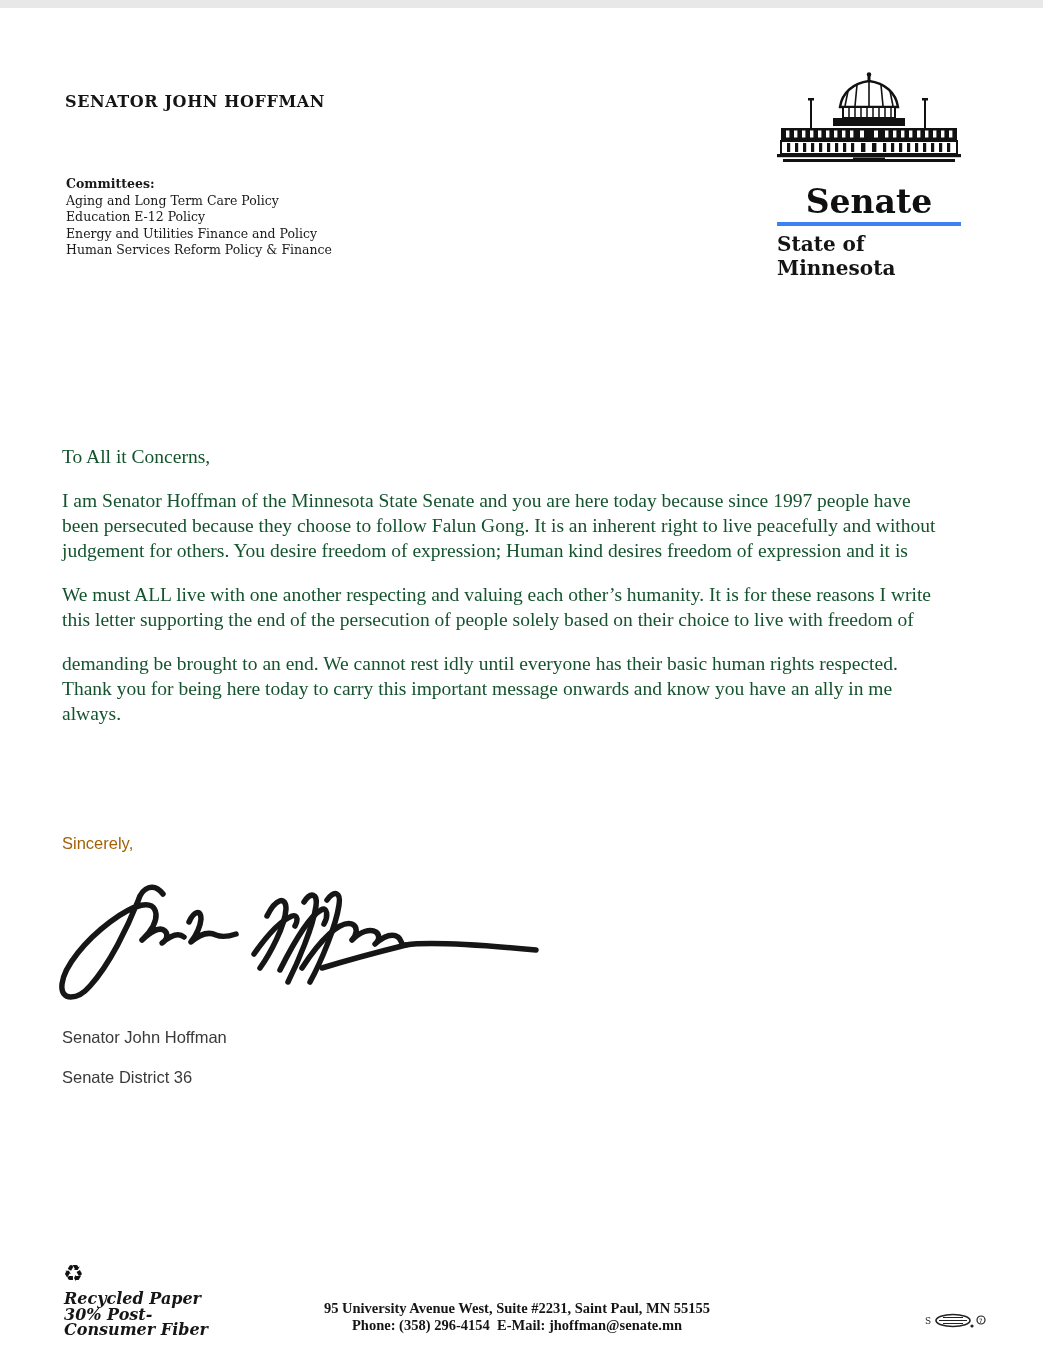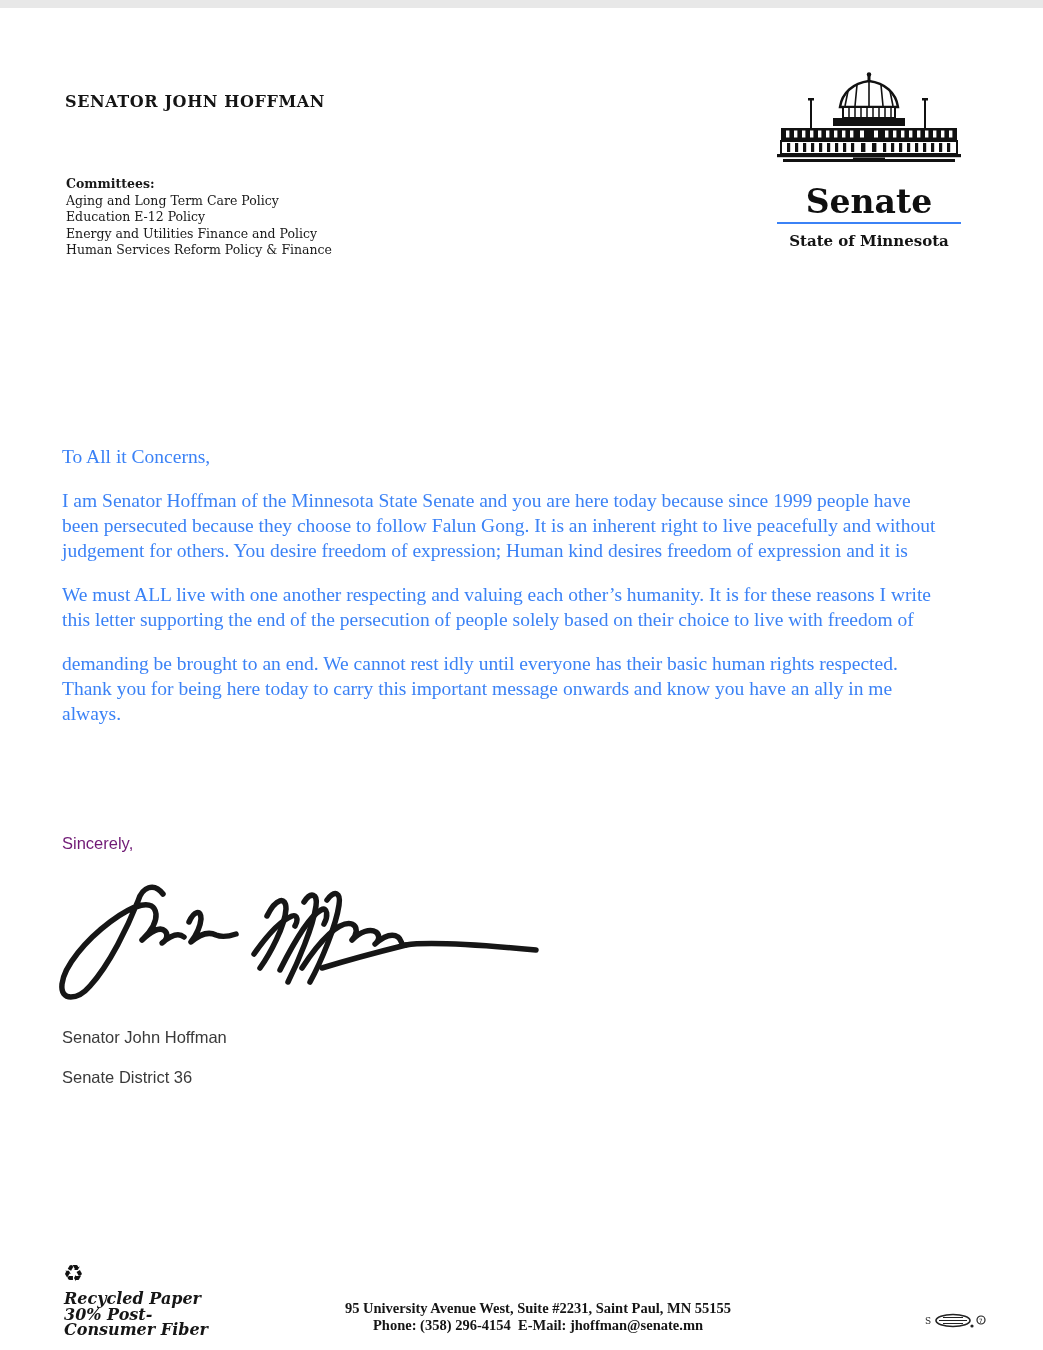--- a/index.html
+++ b/index.html
@@ -17,54 +17,54 @@
     position:absolute;left:66px;
     font-family:"DejaVu Serif",serif;font-size:12.5px;line-height:16.5px;color:#191919;
   }
   .hdr-block .b{font-weight:bold;}
   #serving-block{top:119px;}
   #committees-block{top:168px;}
   .capitol{position:absolute;left:775px;top:64px;}
   .senate-word{
     position:absolute;left:777px;top:174px;width:184px;text-align:center;
     font-family:"DejaVu Serif",serif;font-weight:bold;font-size:33px;color:#101010;
-    border-bottom:2px solid #3b82f6;padding-bottom:1px;
+    border-bottom:4px solid #3b82f6;padding-bottom:1px;
   }
   .senate-sub{
-    position:absolute;left:777px;top:224px;width:184px;text-align:center;
-    font-family:"DejaVu Serif",serif;font-weight:bold;font-size:15px;color:#141414;
+    position:absolute;left:777px;top:224px;width:184px;text-align:left;
+    font-family:"DejaVu Serif",serif;font-weight:bold;font-size:20px;color:#141414;
   }
   
   .letter-body{
     position:absolute;left:62px;top:436px;width:926px;
-    font-size:19.5px;line-height:25px;color:#3b82f6;
+    font-size:19.5px;line-height:25px;color:#14532d;
   }
   .letter-body p{margin:0;}
   .letter-body p + p{margin-top:19px;}
   .line{display:block;}
   .closing{
     position:absolute;left:62px;top:826px;
-    font-family:"Liberation Sans",sans-serif;font-size:16.5px;color:#701a75;
+    font-family:"Liberation Sans",sans-serif;font-size:16.5px;color:#a16207;
   }
   .signature-svg{position:absolute;left:58px;top:866px;}
   .signer{position:absolute;left:62px;font-family:"Liberation Sans",sans-serif;font-size:16.5px;color:#3a3a3a;}
   #signer-name{top:1020px;}
   #signer-title{top:1060px;}
   
   .recycle-icon{
     position:absolute;left:63px;top:1254px;font-size:23px;line-height:1;color:#111;
     font-family:"DejaVu Sans",sans-serif;
   }
   .recycled-text{
     position:absolute;left:64px;top:1283px;
     font-family:"DejaVu Serif",serif;font-style:italic;font-weight:bold;
     font-size:16px;line-height:15.5px;color:#161616;
   }
   .footer-center{
-    position:absolute;left:273px;top:1292px;width:530px;text-align:center;
+    position:absolute;left:252px;top:1292px;width:530px;text-align:center;
     font-family:"Liberation Serif",serif;font-weight:bold;
     font-size:14.5px;line-height:16.5px;color:#151515;
   }
   .footer-center .plain{font-weight:bold;}
   .union-bug{position:absolute;left:925px;top:1303px;}
 </style>
 </head>
 <body>
 
 <div class="page">
@@ -150,21 +150,21 @@
       <rect x="8" y="87" width="172" height="3" stroke="none"></rect>
       <rect x="78" y="85.5" width="32" height="2" stroke="none"></rect>
     </g>
   </svg>
   <div class="senate-word">Senate</div>
   <div class="senate-sub">State of Minnesota</div>
 
   <div class="letter-body">
     <p>To All it Concerns,</p>
     <p>
-      <span class="line">I am Senator Hoffman of the Minnesota State Senate and you are here today because since 1999 people have</span>
+      <span class="line">I am Senator Hoffman of the Minnesota State Senate and you are here today because since 1997 people have</span>
       <span class="line">been persecuted because they choose to follow Falun Gong. It is an inherent right to live peacefully and without</span>
       <span class="line">judgement for others. You desire freedom of expression; Human kind desires freedom of expression and it is</span>
     </p>
     <p>
       <span class="line">We must ALL live with one another respecting and valuing each other’s humanity. It is for these reasons I write</span>
       <span class="line">this letter supporting the end of the persecution of people solely based on their choice to live with freedom of</span>
     </p>
     <p>
       <span class="line">demanding be brought to an end. We cannot rest idly until everyone has their basic human rights respected.</span>
       <span class="line">Thank you for being here today to carry this important message onwards and know you have an ally in me</span>

